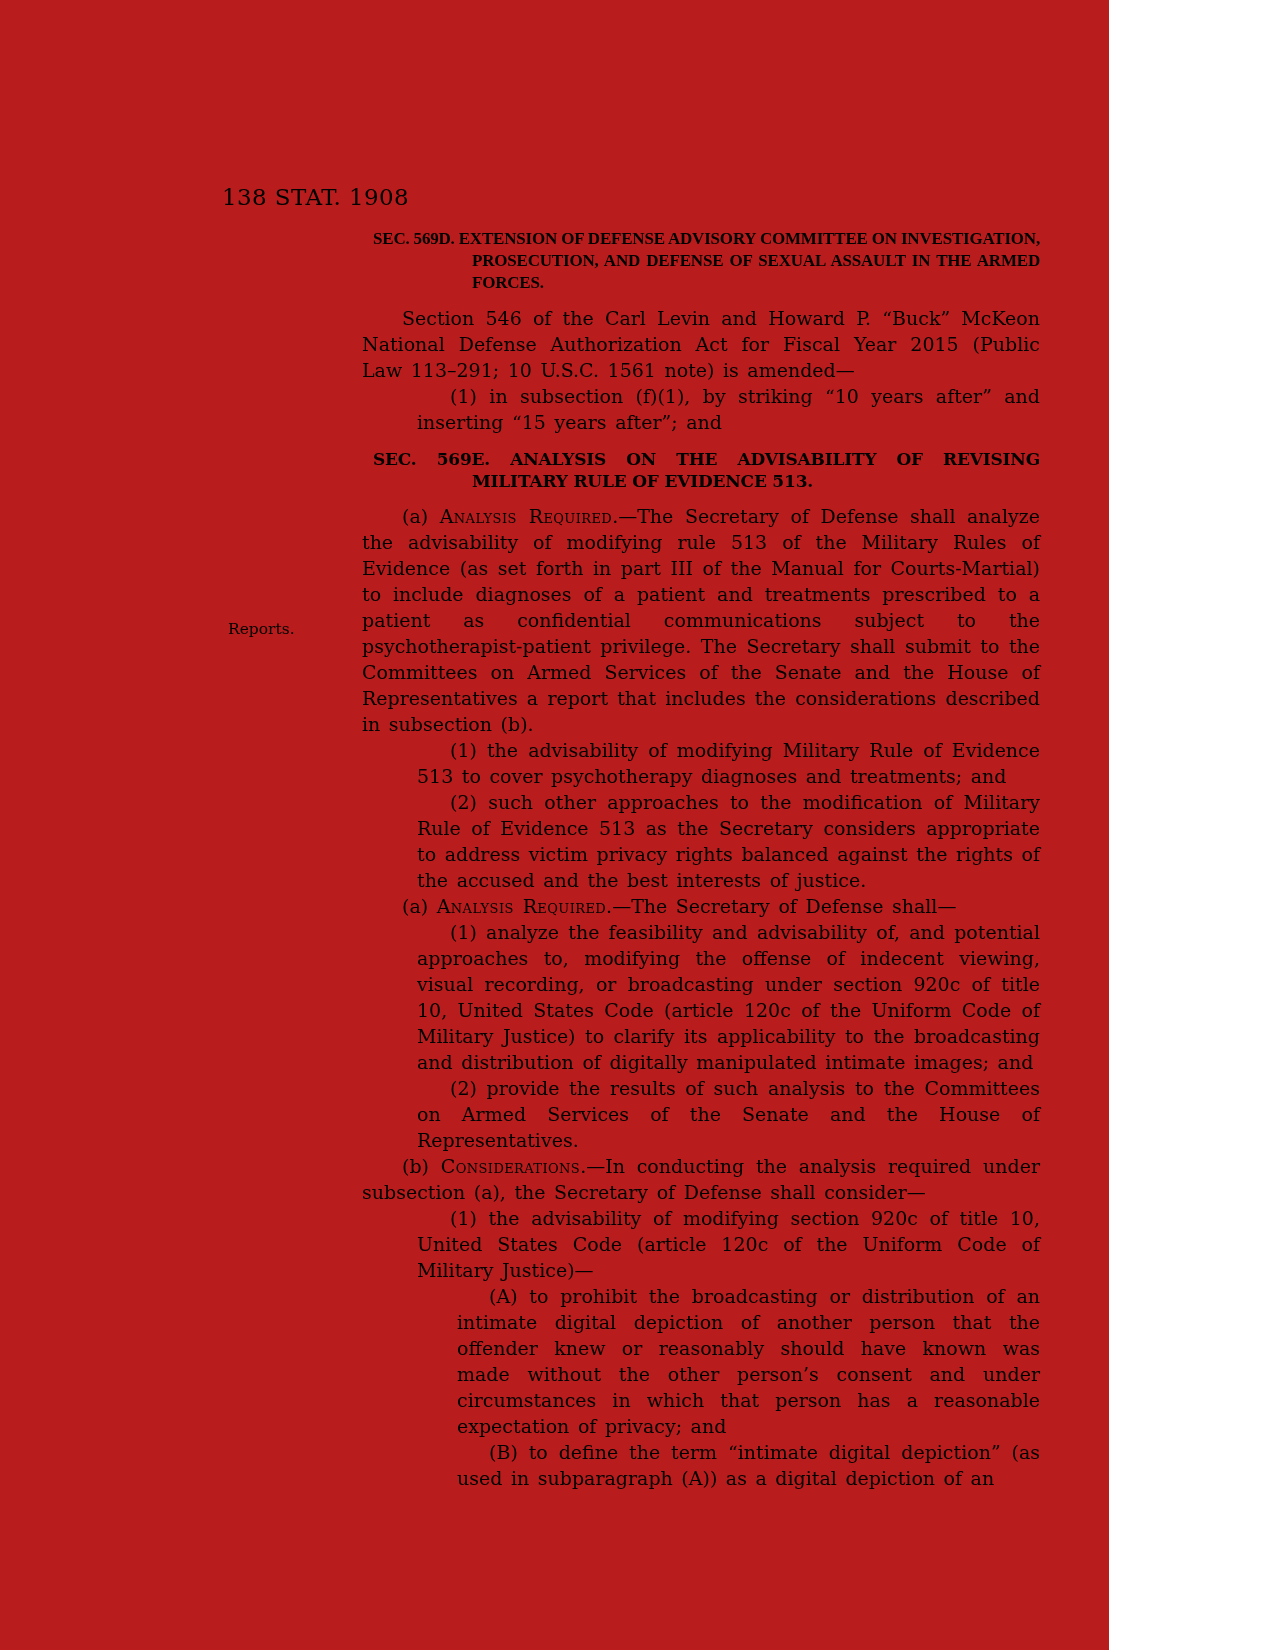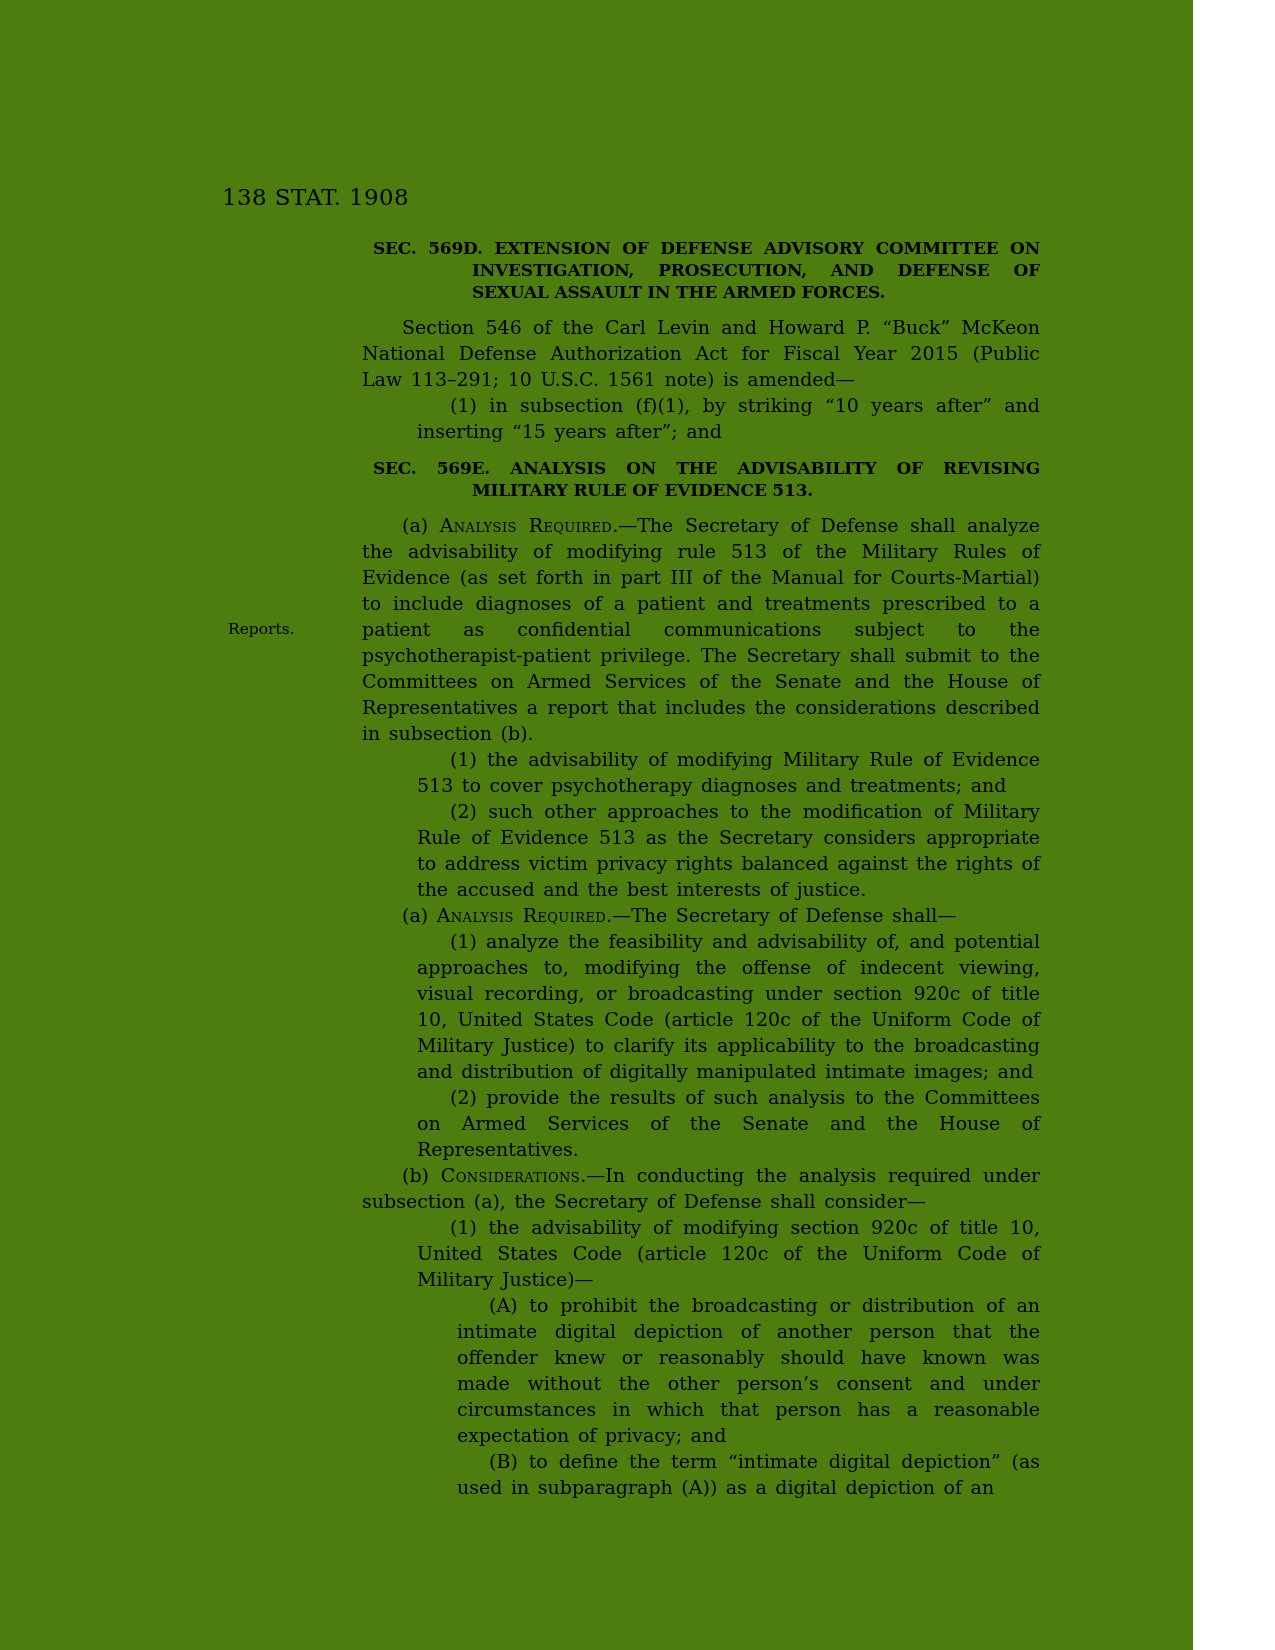--- a/index.html
+++ b/index.html
@@ -1,20 +1,20 @@
 <!DOCTYPE html>
 <html><head>
 <meta charset="utf-8">
 <style>
   html, body { margin: 0; padding: 0; background: #ffffff; }
   .page {
     position: relative;
-    width: 1193px;
+    width: 1109px;
     height: 1650px;
-    background: #4d7c0f;
+    background: #b91c1c;
     color: #000000;
     font-family: "DejaVu Serif", "Liberation Serif", serif;
     overflow: hidden;
   }
   .header-stat {
     position: absolute;
     left: 222px;
     top: 184px;
     font-size: 23px;
     letter-spacing: 0.4px;
@@ -43,21 +43,21 @@
   .heading {
     font-weight: bold;
     font-size: 17px;
     line-height: 22px;
     text-align: justify;
     padding-left: 110px;
     text-indent: -99px;
     margin: 13px 0 11px 0;
     letter-spacing: -0.2px;
   }
-  .heading:first-child { margin-top: 9px; }
+  .heading:first-child { margin-top: 0; font-family: Liberation Serif, serif; }
   .para {
     font-size: 19px;
     line-height: 26px;
     text-align: justify;
     word-spacing: 2.5px;
     margin: 0;
   }
   .l0 { text-indent: 40px; }
   .l1 { margin-left: 55px; text-indent: 33px; }
   .l2 { margin-left: 95px; text-indent: 32px; }

